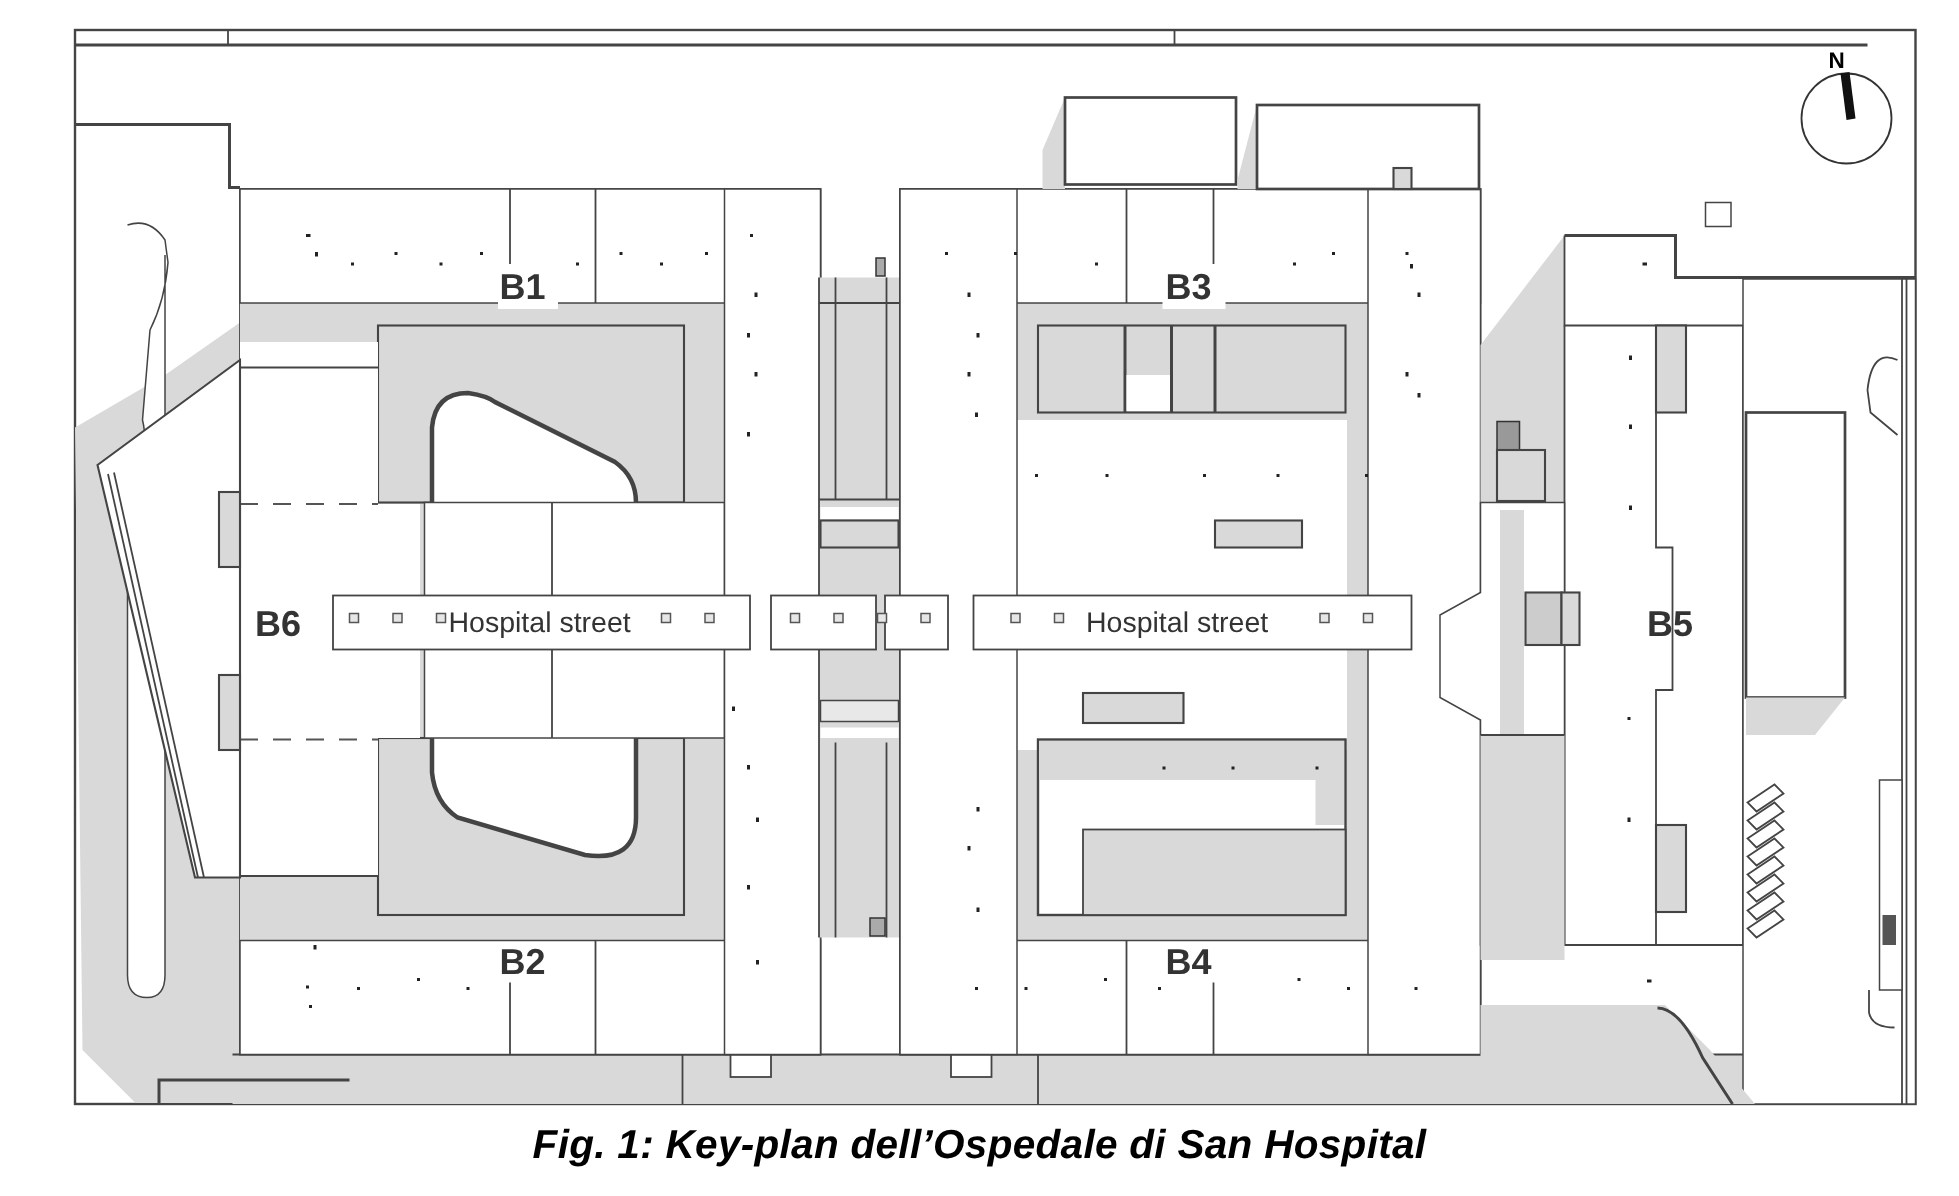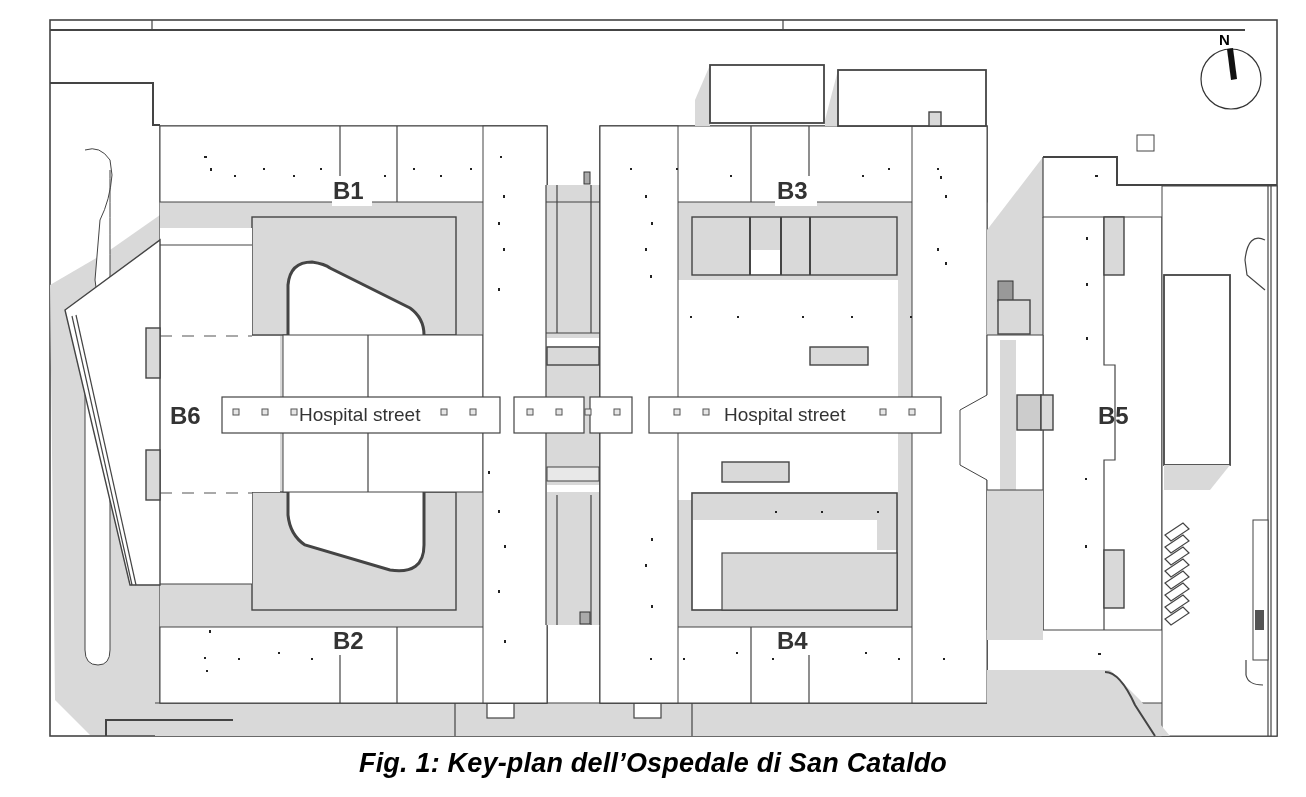--- a/index.html
+++ b/index.html
@@ -296,13 +296,13 @@
   <text class="street" x="299" y="421">Hospital street</text>
   <text class="street" x="724" y="421">Hospital street</text>
 
   <g>
     <circle cx="1231" cy="79" r="30" fill="#fff" stroke="#333" stroke-width="1.2"></circle>
     <polygon points="1227,49 1233,48 1237,79 1231,80" fill="#111"></polygon>
     <text class="north" x="1219" y="45">N</text>
   </g>
 </svg>
 
-<div class="caption">Fig. 1: Key-plan dell’Ospedale di San Cataldo</div>
+<div class="caption">Fig. 1: Key-plan dell’Ospedale di San Hospital</div>
 
 </body></html>

